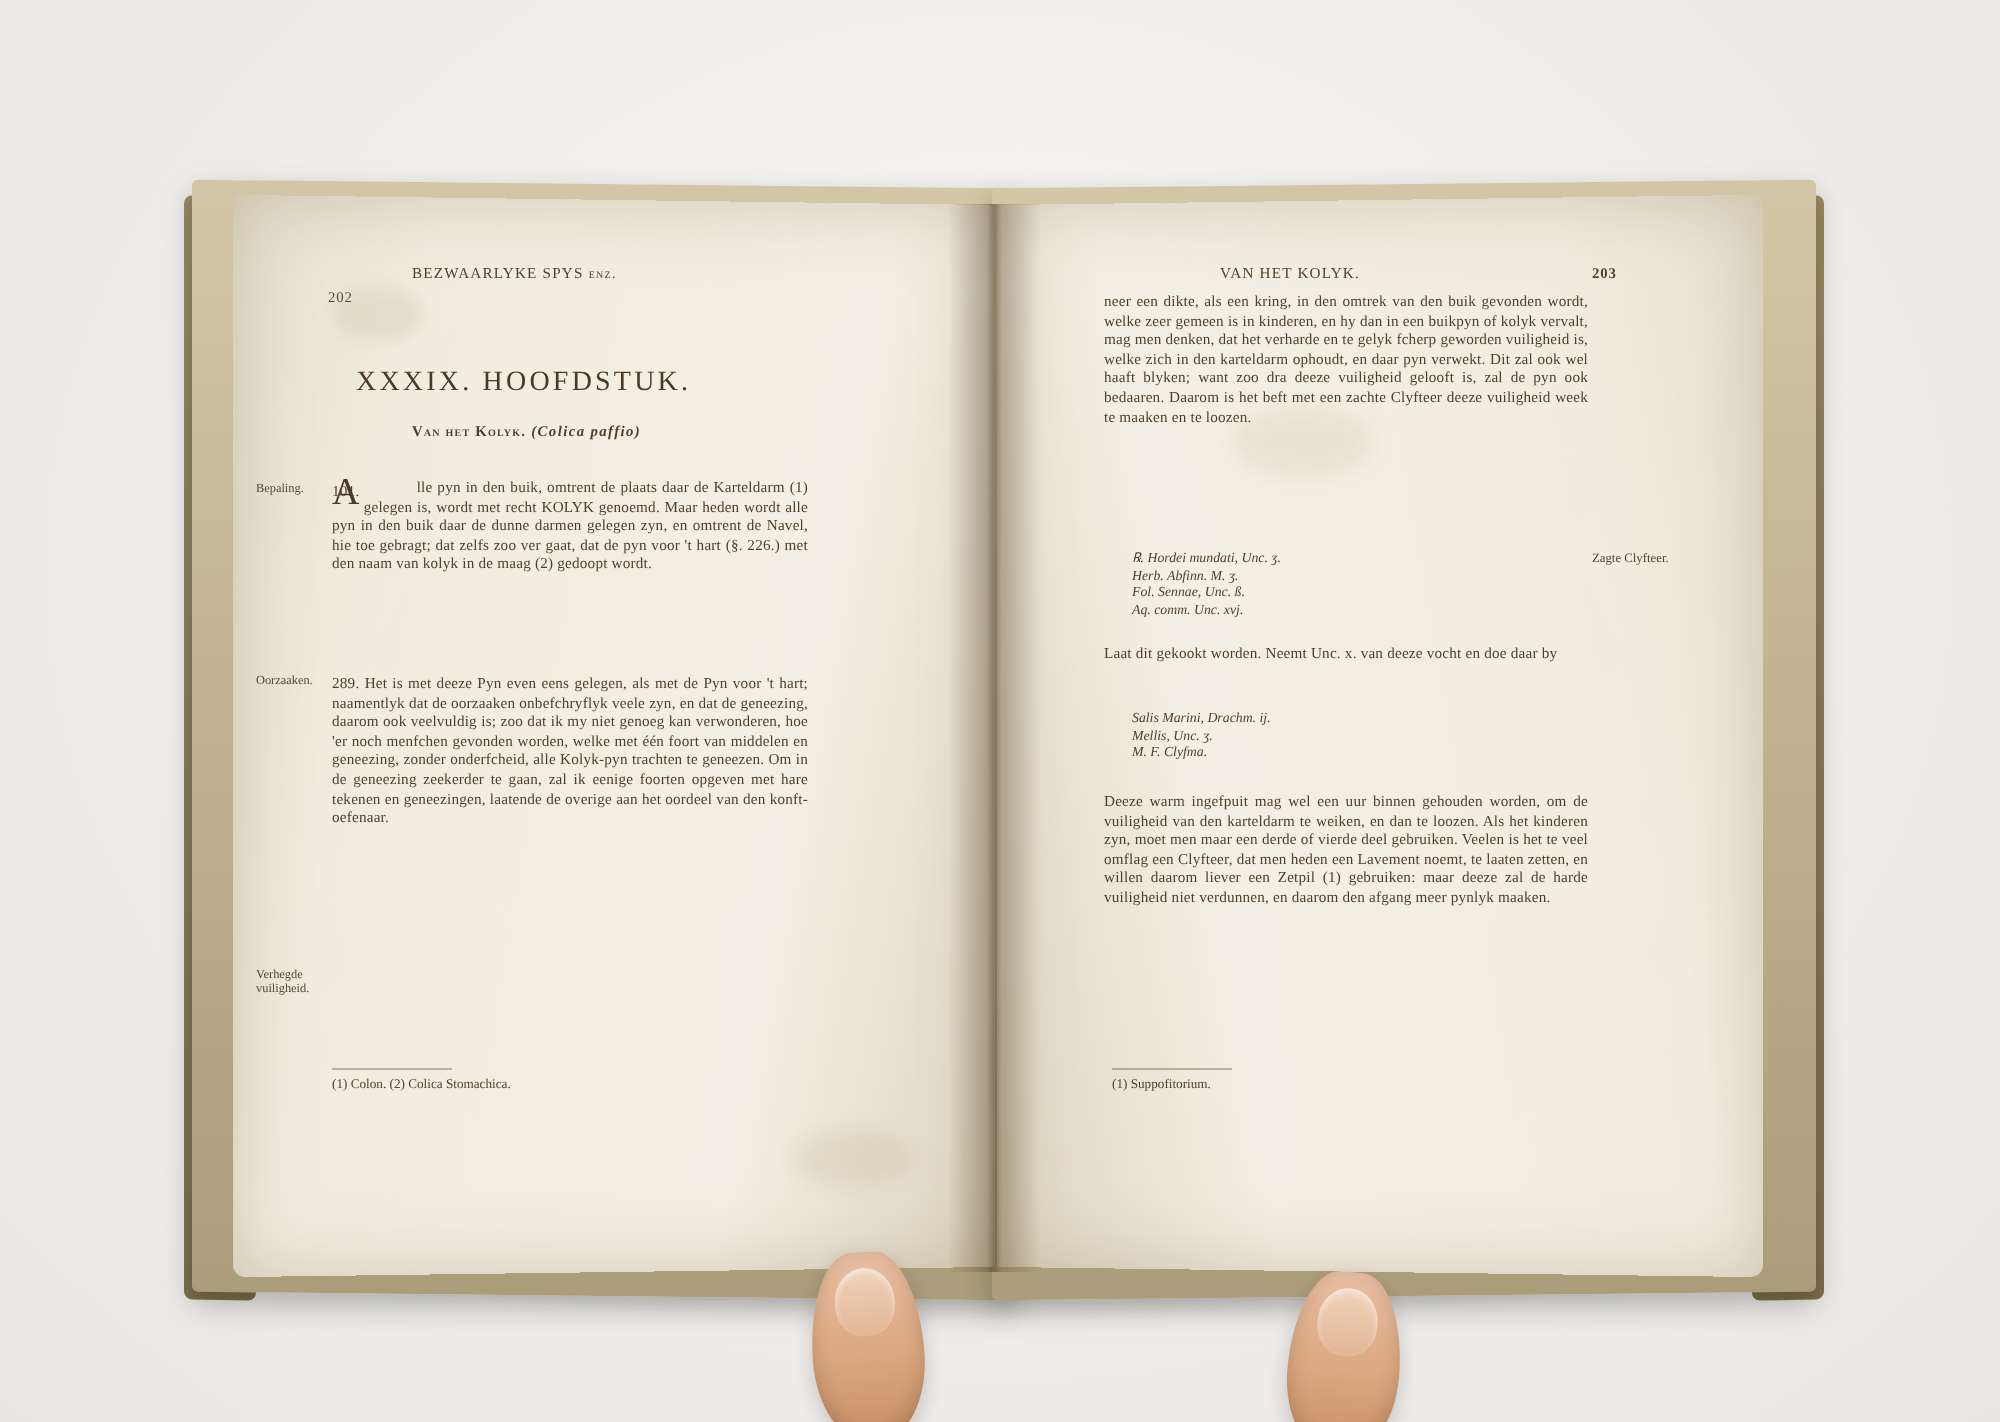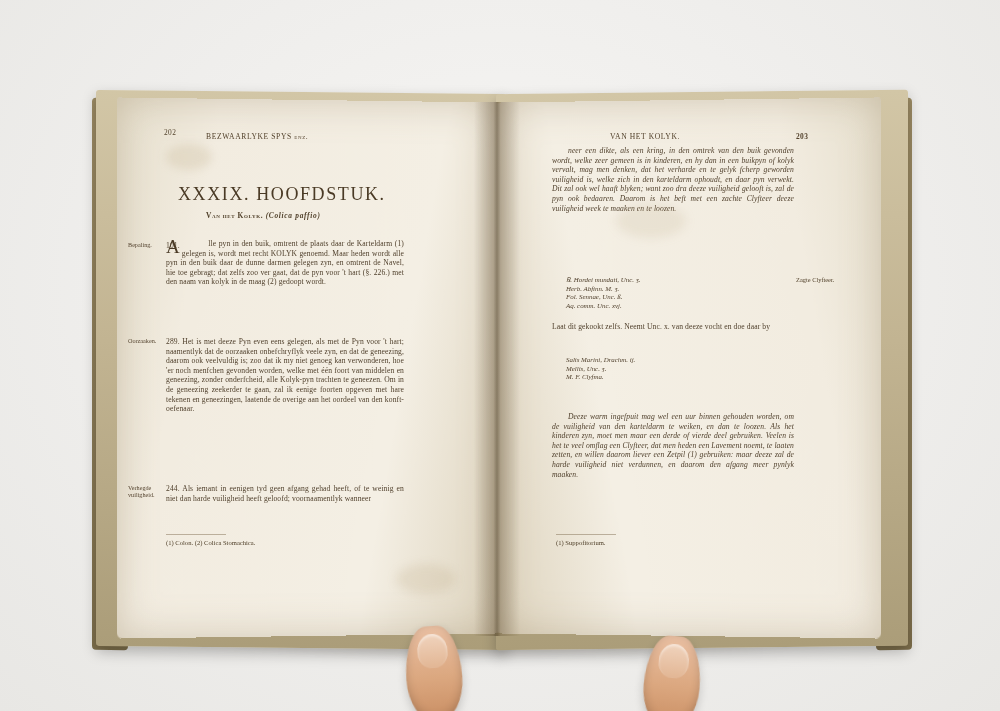--- a/index.html
+++ b/index.html
@@ -103,28 +103,28 @@
   }
   .marginal{
     position:absolute;
     font-size:6.2px;line-height:7.4px;
     color:#584733;
     width:34px;
     text-align:left;
   }
   .chapter{
     position:absolute;
-    font-size:18px;letter-spacing:1.6px;
+    font-size:14px;letter-spacing:1.6px;
     color:#4a3a25;white-space:nowrap;
   }
   .chapsub{
     position:absolute;font-size:7.4px;letter-spacing:.7px;color:#50402a;white-space:nowrap;
   }
   .chapsub i{font-style:italic;}
-  .para{margin:0 0 0 16px;text-indent:9px;font-style:italic;}
+  .para{margin:0 0 0 0;text-indent:9px;}
   .para.noind{text-indent:0;}
   .dropcap{
     float:left;font-size:19px;line-height:15px;margin:0 2px 0 0;
     color:#4a3a25;
   }
   .recipe{
     position:absolute;font-size:6.9px;line-height:8.6px;font-style:italic;
     color:#4e3e2a;
   }
   .rightnote{
@@ -170,21 +170,21 @@
 
   <div class="book">
     <div class="cover left"></div>
     <div class="cover right"></div>
     <div class="edge left"></div>
     <div class="edge right"></div>
 
     <div class="leaf left"></div>
     <div class="page left">
 
-      <div class="folio" style="left:46px;top:44px;">202</div>
+      <div class="folio" style="left:46px;top:60px;">202</div>
       <div class="runhead smallcaps" style="left:66px;top:48px;">BEZWAARLYKE SPYS enz.</div>
 
 
       <div class="chapter" style="left:60px;top:100px;">XXXIX. HOOFDSTUK.</div>
       <div class="chapsub" style="left:66px;top:127px;font-weight:bold;">
         <span class="smallcaps">Van het Kolyk.</span>
         <i>(Colica paffio)</i>
       </div>
 
       <div class="marginal" style="left:10px;top:157px;">Bepaling.</div>
@@ -196,24 +196,20 @@
         <span class="dropcap">A</span>
         <span style="display:inline-block;width:24px;"></span>
         <span>lle pyn in den buik, omtrent de plaats daar de Karteldarm (1) gelegen is, wordt met recht KOLYK genoemd. Maar heden wordt alle pyn in den buik daar de dunne darmen gelegen zyn, en omtrent de Navel, hie toe gebragt; dat zelfs zoo ver gaat, dat de pyn voor 't hart (§. 226.) met den naam van kolyk in de maag (2) gedoopt wordt.</span>
       </div>
 
       <div class="textblock" style="left:48px;top:253px;width:238px;">
         <span>289.</span>
         <span>Het is met deeze Pyn even eens gelegen, als met de Pyn voor 't hart; naamentlyk dat de oorzaaken onbefchryflyk veele zyn, en dat de geneezing, daarom ook veelvuldig is; zoo dat ik my niet genoeg kan verwonderen, hoe 'er noch menfchen gevonden worden, welke met één foort van middelen en geneezing, zonder onderfcheid, alle Kolyk-pyn trachten te geneezen. Om in de geneezing zeekerder te gaan, zal ik eenige foorten opgeven met hare tekenen en geneezingen, laatende de overige aan het oordeel van den konft-oefenaar.</span>
       </div>
 
-      <div class="textblock" style="left:48px;top:400px;width:238px;">
-        <span>244.</span>
-        <span>Als iemant in eenigen tyd geen afgang gehad heeft, of te weinig en niet dan harde vuiligheid heeft geloofd; voornaamentlyk wanneer</span>
-      </div>
 
       <div class="hr" style="left:48px;top:450px;width:60px;"></div>
       <div class="footnote" style="left:48px;top:455px;width:240px;">(1) Colon.    (2) Colica Stomachica.</div>
     </div>
 
     <div class="leaf right"></div>
     <div class="page right">
 
       <div class="runhead smallcaps" style="left:92px;top:48px;">VAN HET KOLYK.</div>
       <div class="folio" style="left:300px;top:48px;font-weight:bold;">203</div>
@@ -221,27 +217,27 @@
       <div class="textblock" style="left:56px;top:62px;width:242px;">
         <span class="para noind">neer een dikte, als een kring, in den omtrek van den buik gevonden wordt, welke zeer gemeen is in kinderen, en hy dan in een buikpyn of kolyk vervalt, mag men denken, dat het verharde en te gelyk fcherp geworden vuiligheid is, welke zich in den karteldarm ophoudt, en daar pyn verwekt. Dit zal ook wel haaft blyken; want zoo dra deeze vuiligheid gelooft is, zal de pyn ook bedaaren. Daarom is het beft met een zachte Clyfteer deeze vuiligheid week te maaken en te loozen.</span>
       </div>
 
       <div class="recipe" style="left:70px;top:192px;width:150px;white-space:pre-line;">℞. Hordei mundati, Unc. ʒ.
     Herb. Abfinn. M. ʒ.
     Fol. Sennae, Unc. ß.
     Aq. comm. Unc. xvj.</div>
       <div class="rightnote" style="left:300px;top:192px;width:46px;white-space:pre-line;">Zagte Clyfteer.</div>
 
-      <div class="textblock" style="left:56px;top:238px;width:242px;">Laat dit gekookt zelfs. Neemt Unc. x. van deeze vocht en doe daar by</div>
+      <div class="textblock" style="left:56px;top:238px;width:242px;">Laat dit gekookt worden. Neemt Unc. x. van deeze vocht en doe daar by</div>
 
       <div class="recipe" style="left:70px;top:272px;width:150px;white-space:pre-line;">Salis Marini, Drachm. ij.
     Mellis, Unc. ʒ.
 M. F. Clyfma.</div>
 
-      <div class="textblock" style="left:56px;top:328px;width:242px;">
+      <div class="textblock" style="left:56px;top:312px;width:242px;">
         <span class="para">Deeze warm ingefpuit mag wel een uur binnen gehouden worden, om de vuiligheid van den karteldarm te weiken, en dan te loozen. Als het kinderen zyn, moet men maar een derde of vierde deel gebruiken. Veelen is het te veel omflag een Clyfteer, dat men heden een Lavement noemt, te laaten zetten, en willen daarom liever een Zetpil (1) gebruiken: maar deeze zal de harde vuiligheid niet verdunnen, en daarom den afgang meer pynlyk maaken.</span>
       </div>
 
       <div class="hr" style="left:60px;top:450px;width:60px;"></div>
       <div class="footnote" style="left:60px;top:455px;width:240px;">(1) Suppofitorium.</div>
     </div>
 
     <div class="gutter"></div>
 
     <div class="stain" style="left:70px;top:60px;width:46px;height:26px;background:rgba(180,155,110,.18);filter:blur(4px);"></div>

